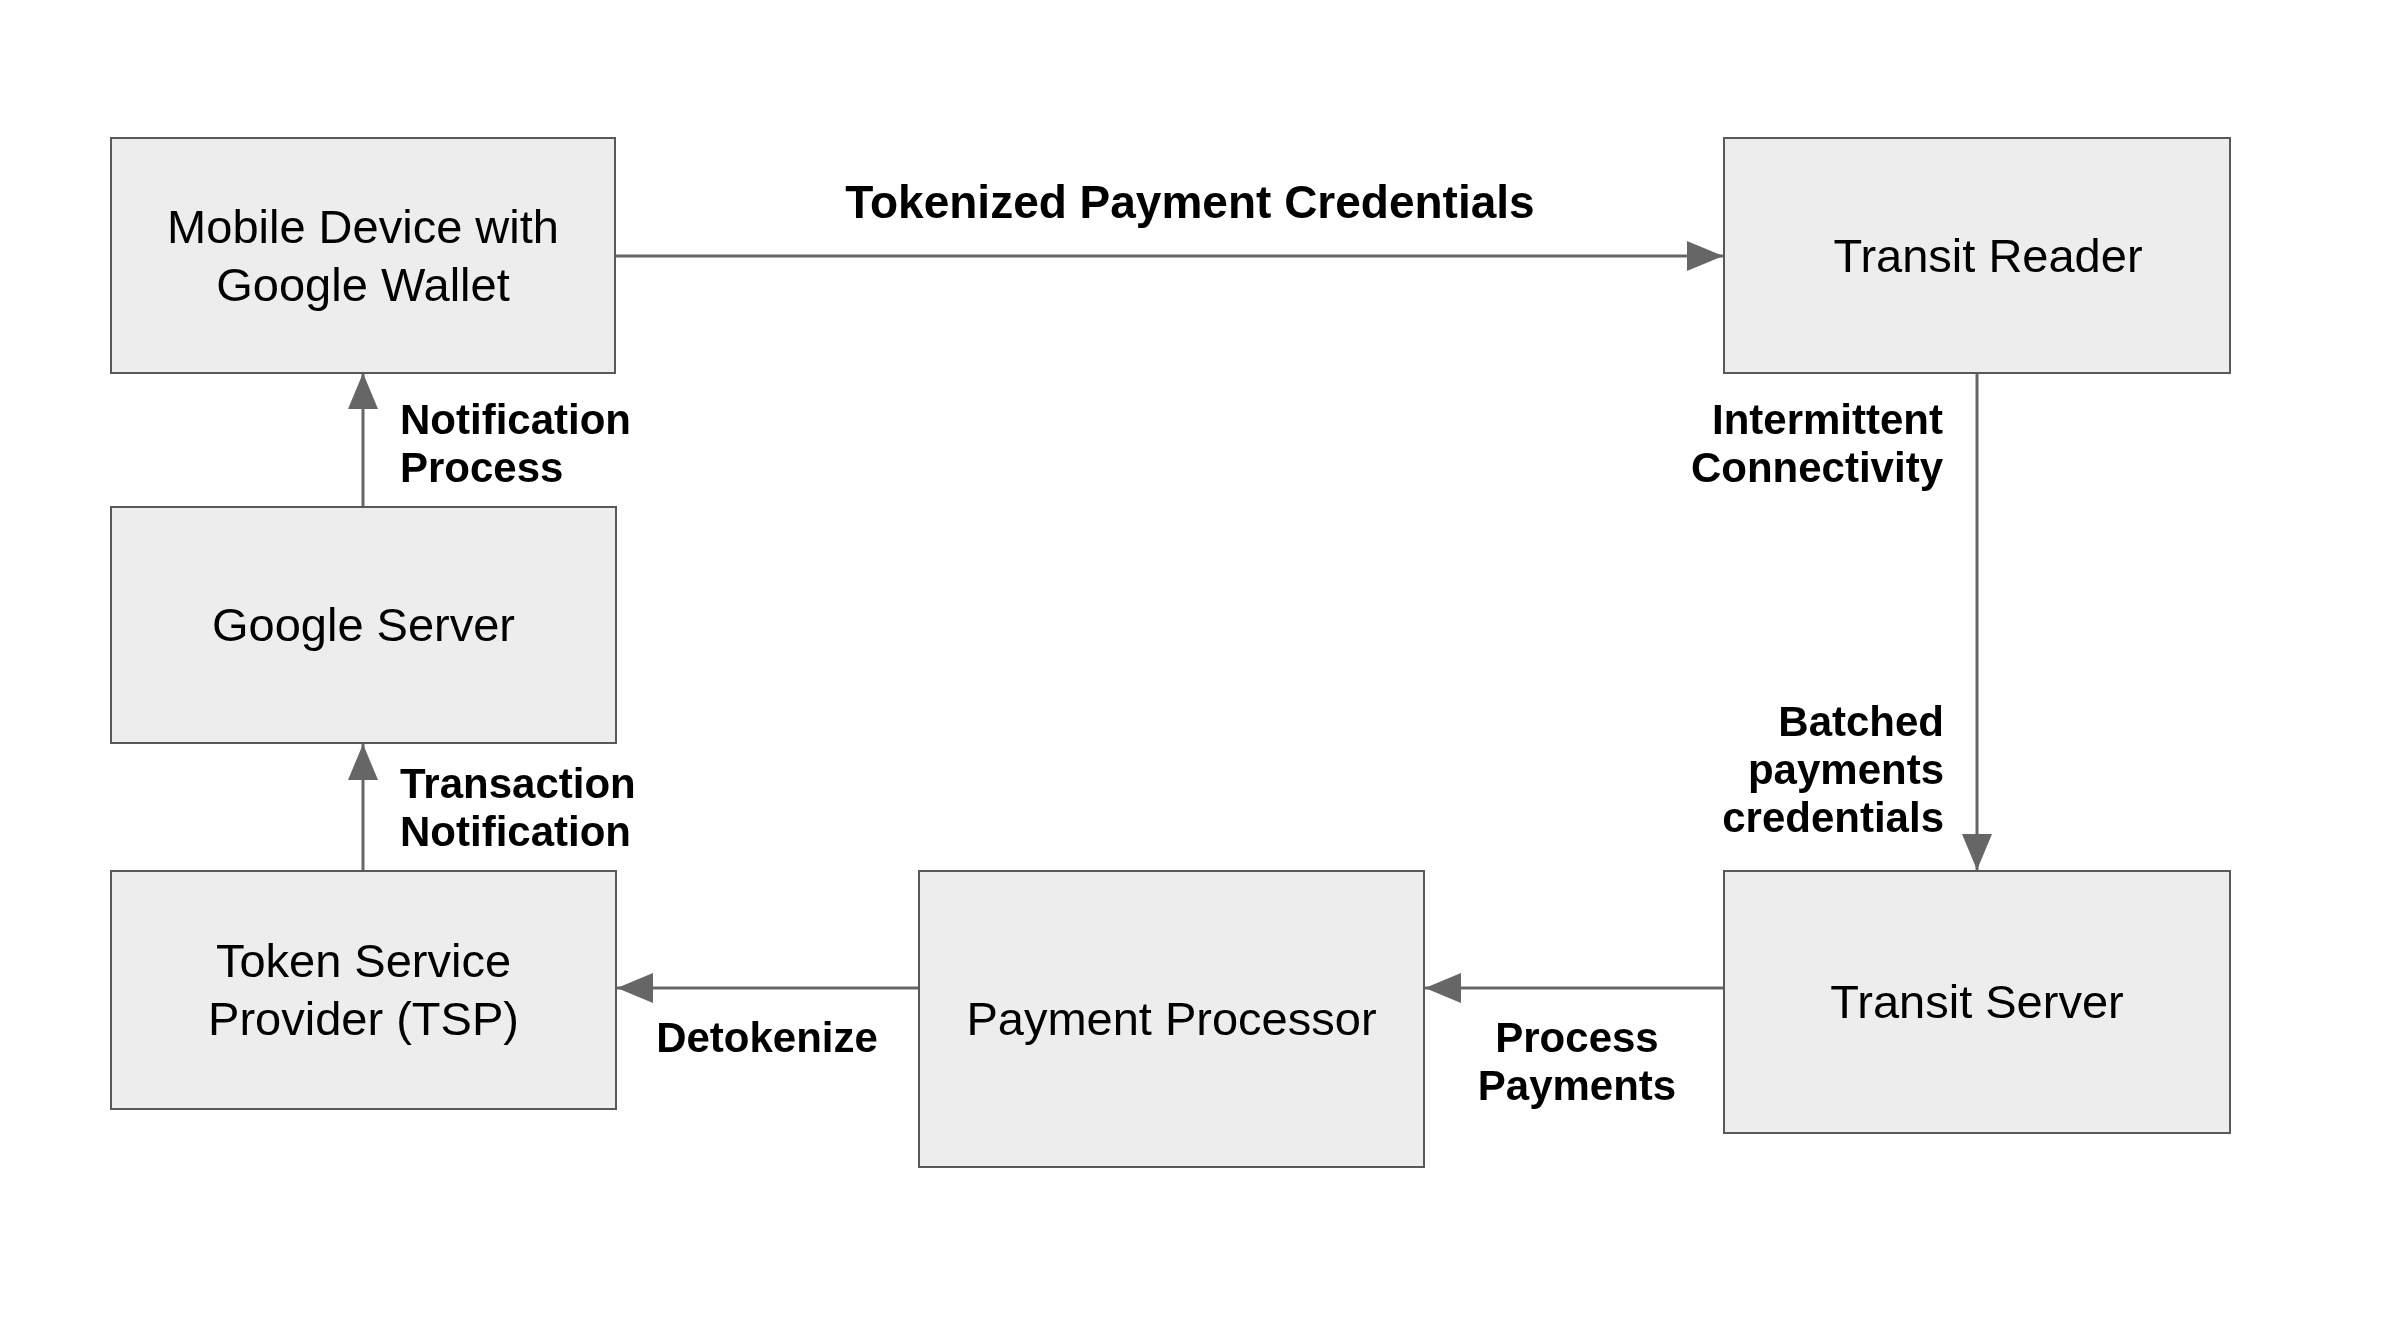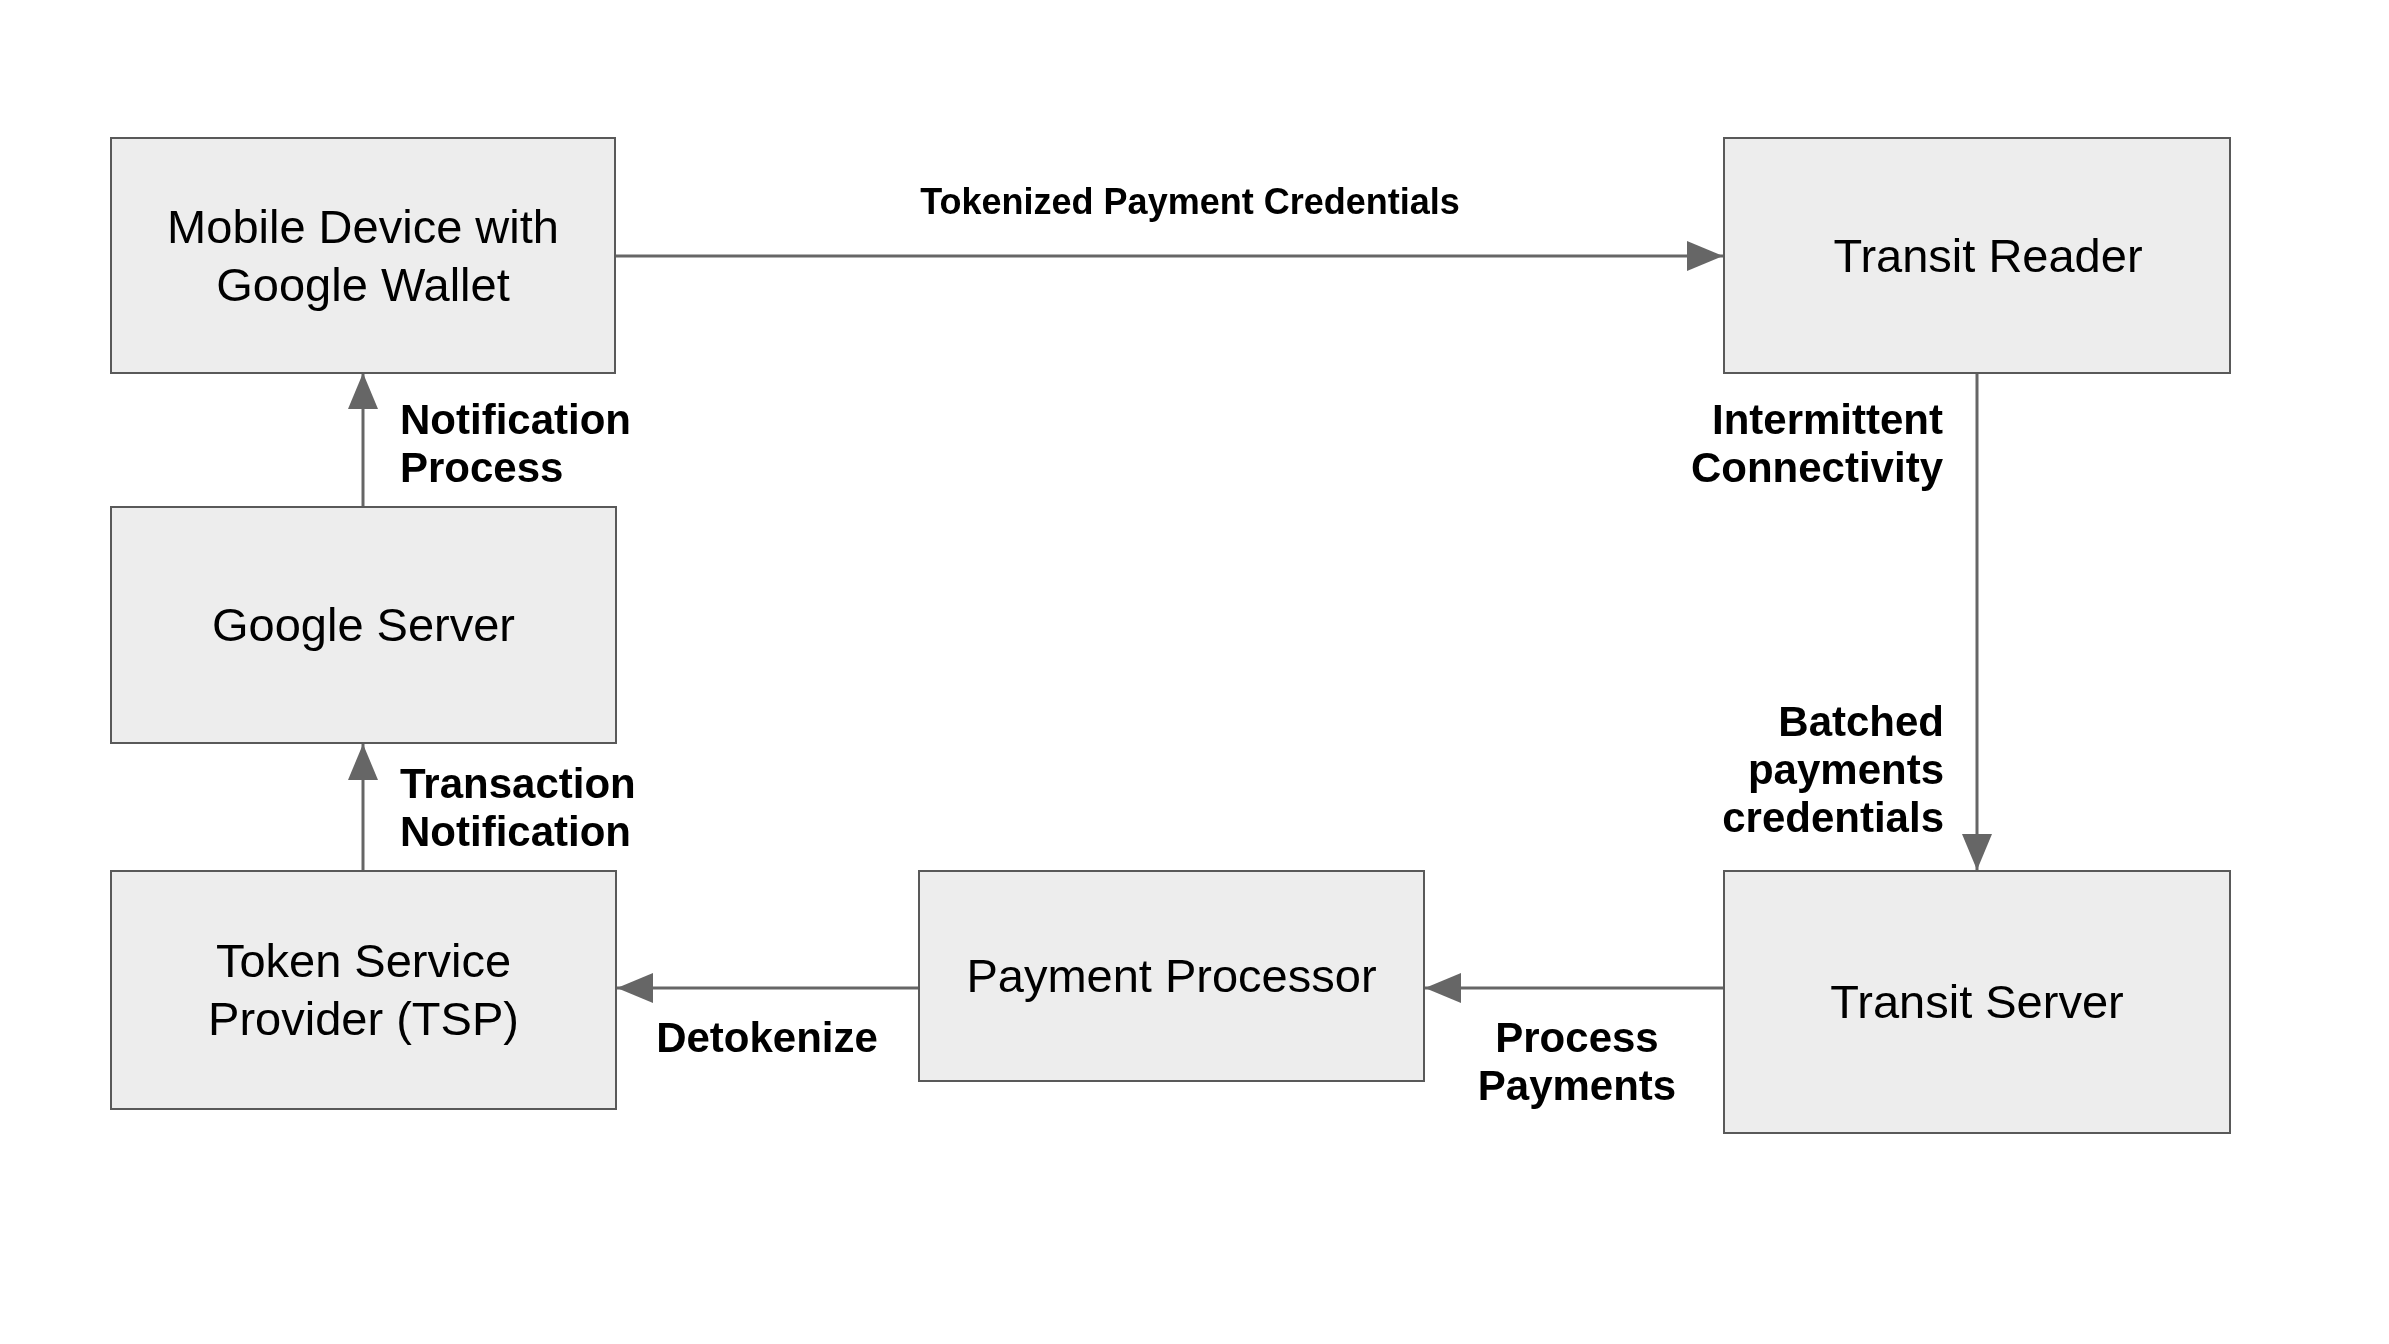--- a/index.html
+++ b/index.html
@@ -38,34 +38,34 @@
     justify-content: center;
     text-align: center;
     color: #000000;
     font-size: 47px;
     line-height: 58px;
   }
   #n-mobile  { left: 110px;  top: 137px; width: 506px; height: 237px; }
   #n-reader  { left: 1723px; top: 137px; width: 508px; height: 237px; padding-left: 22px; }
   #n-google  { left: 110px;  top: 506px; width: 507px; height: 238px; }
   #n-tsp     { left: 110px;  top: 870px; width: 507px; height: 240px; }
-  #n-pp      { left: 918px;  top: 870px; width: 507px; height: 212px; }
+  #n-pp      { left: 918px;  top: 870px; width: 507px; height: 298px; }
   #n-ts      { left: 1723px; top: 870px; width: 508px; height: 264px; }
   .node span { display: block; }
 
   .elabel {
     position: absolute;
     font-weight: bold;
     color: #000000;
     font-size: 42px;
     line-height: 48px;
     white-space: nowrap;
   }
   .elabel span { display: block; }
-  #l-tokenized    { left: 670px;  top: 178px;  width: 1040px; text-align: center; font-size: 36px; }
+  #l-tokenized    { left: 670px;  top: 178px;  width: 1040px; text-align: center; font-size: 46px; }
   #l-notif        { left: 400px;  top: 396px;  text-align: left; }
   #l-intermittent { left: 1443px; top: 396px;  width: 500px;  text-align: right; }
   #l-batched      { left: 1444px; top: 698px;  width: 500px;  text-align: right; }
   #l-transaction  { left: 400px;  top: 760px;  text-align: left; }
   #l-detokenize   { left: 572px;  top: 1014px; width: 390px;  text-align: center; }
   #l-process      { left: 1377px; top: 1014px; width: 400px;  text-align: center; }
 </style>
 </head>
 <body>
 

